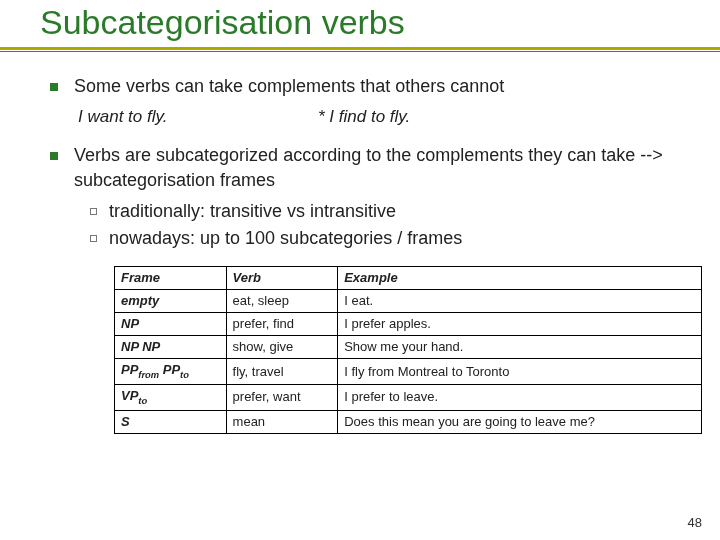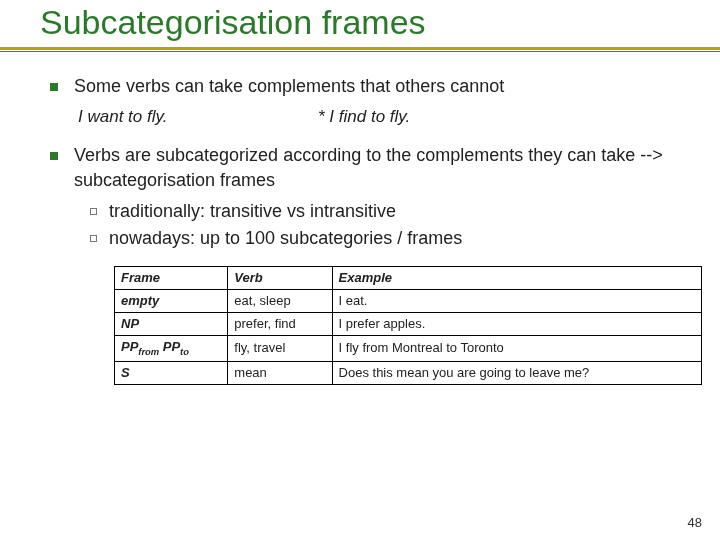--- a/index.html
+++ b/index.html
@@ -109,21 +109,21 @@
     font-size: 13px;
     font-family: Arial, Helvetica, sans-serif;
     color: #333;
   }
 </style>
 </head>
 <body>
 <div class="slide">
 
 <div class="title-wrap">
-  <div class="title">Subcategorisation frames</div>
+  <div class="title">Subcategorisation verbs</div>
 </div>
 <div class="title-rule"></div>
 <div class="title-rule thin"></div>
 
 <div class="content">
 
   <div class="bullet">
     <div class="marker"></div>
     <div class="txt">Some verbs can take complements that others cannot</div>
   </div>
@@ -163,25 +163,35 @@
               <td class="frame-col">empty</td>
               <td>eat, sleep</td>
               <td>I eat.</td>
             </tr>
             <tr>
               <td class="frame-col">NP</td>
               <td>prefer, find</td>
               <td>I prefer apples.</td>
             </tr>
             <tr>
+              <td class="frame-col">NP NP</td>
+              <td>show, give</td>
+              <td>Show me your hand.</td>
+            </tr>
+            <tr>
               <td class="frame-col">PP<sub>from</sub> PP<sub>to</sub></td>
               <td>fly, travel</td>
               <td>I fly from Montreal to Toronto</td>
             </tr>
             <tr>
+              <td class="frame-col">VP<sub>to</sub></td>
+              <td>prefer, want</td>
+              <td>I prefer to leave.</td>
+            </tr>
+            <tr>
               <td class="frame-col">S</td>
               <td>mean</td>
               <td>Does this mean you are going to leave me?</td>
             </tr>
           </tbody>
     </table>
   </div>
 
 </div>
 

